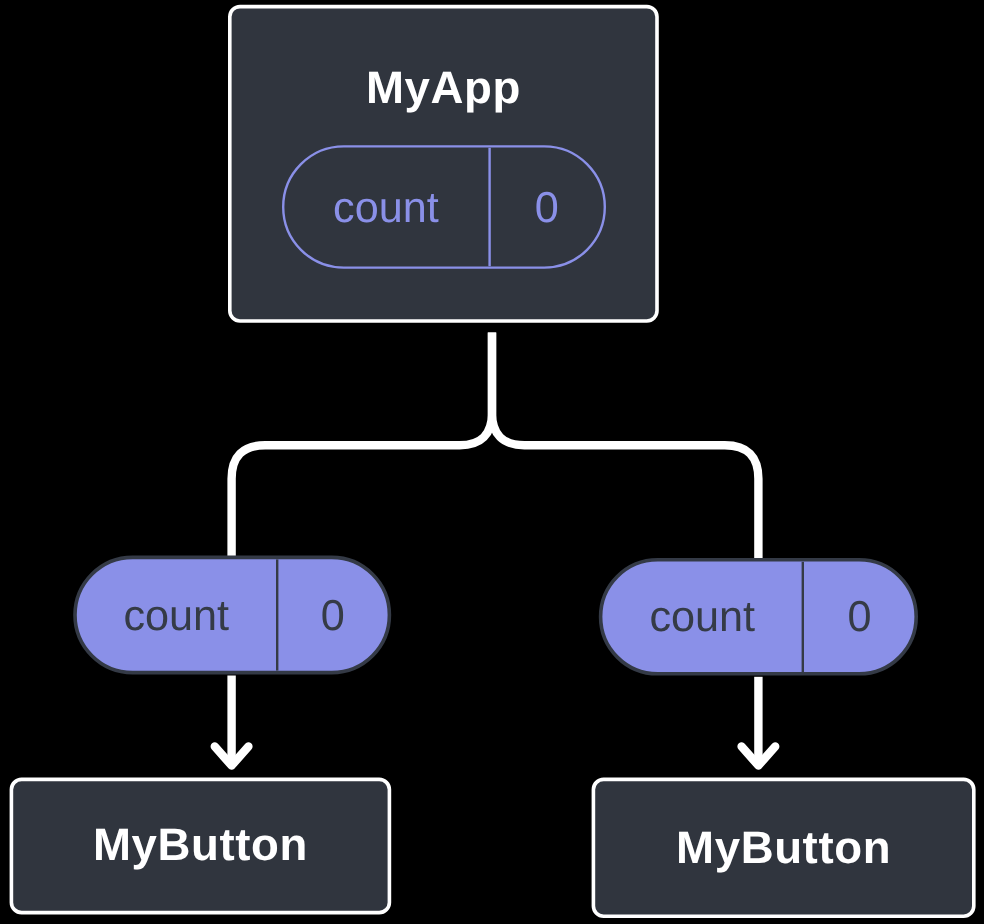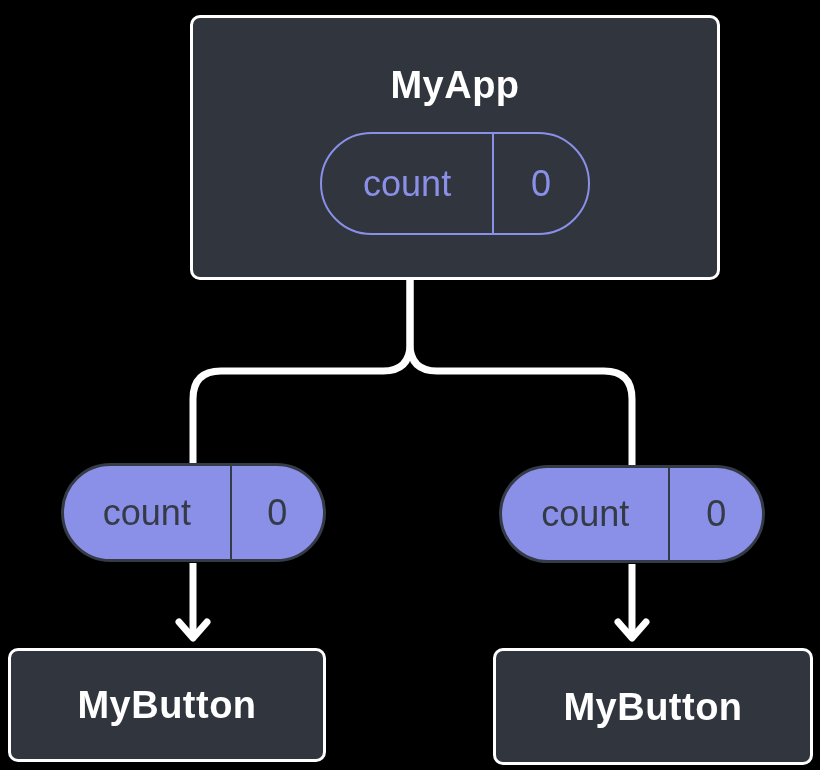--- a/index.html
+++ b/index.html
@@ -28,22 +28,22 @@
     background: #30353e;
     border: 3px solid #ffffff;
     border-radius: 10px;
     box-sizing: border-box;
     display: flex;
     flex-direction: column;
     align-items: center;
   }
   .node-root {
     left: 190px;
-    top: 15px;
-    width: 530px;
+    top: 4px;
+    width: 359px;
     height: 265px;
   }
   .node-title {
     color: #ffffff;
     font-size: 38px;
     font-weight: 600;
     letter-spacing: 0.5px;
     line-height: 1;
   }
   .node-root .node-title {

